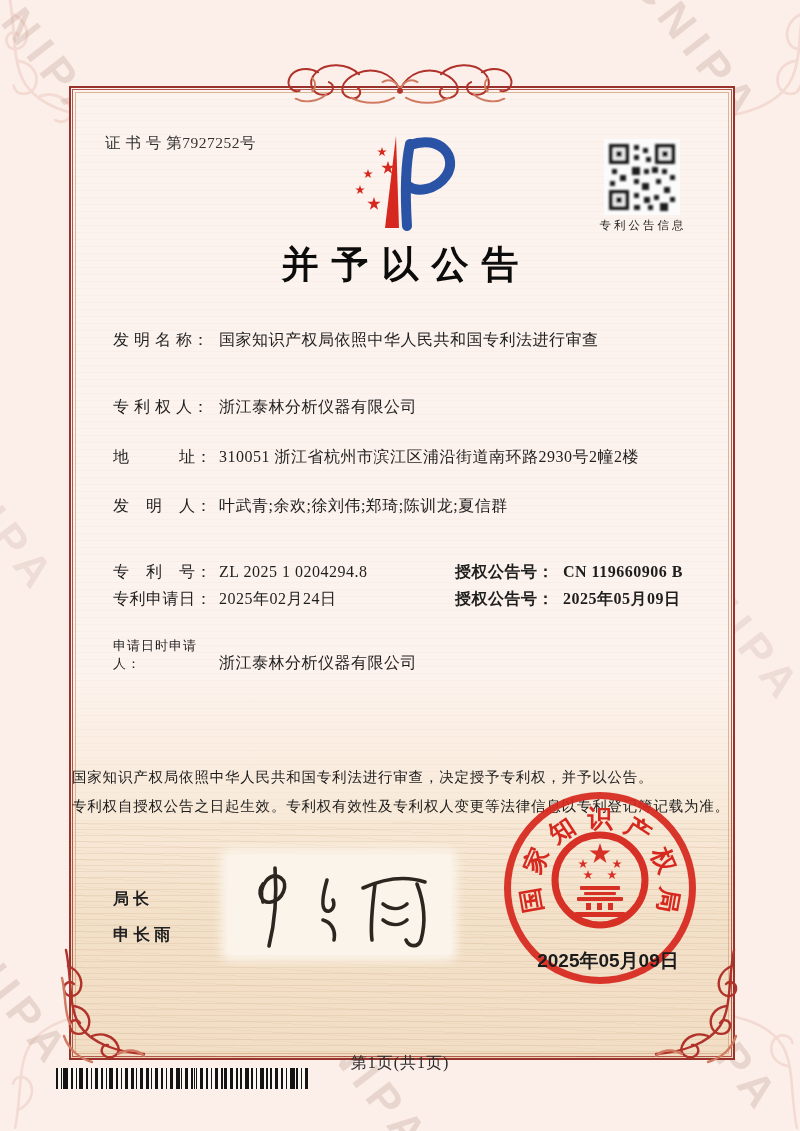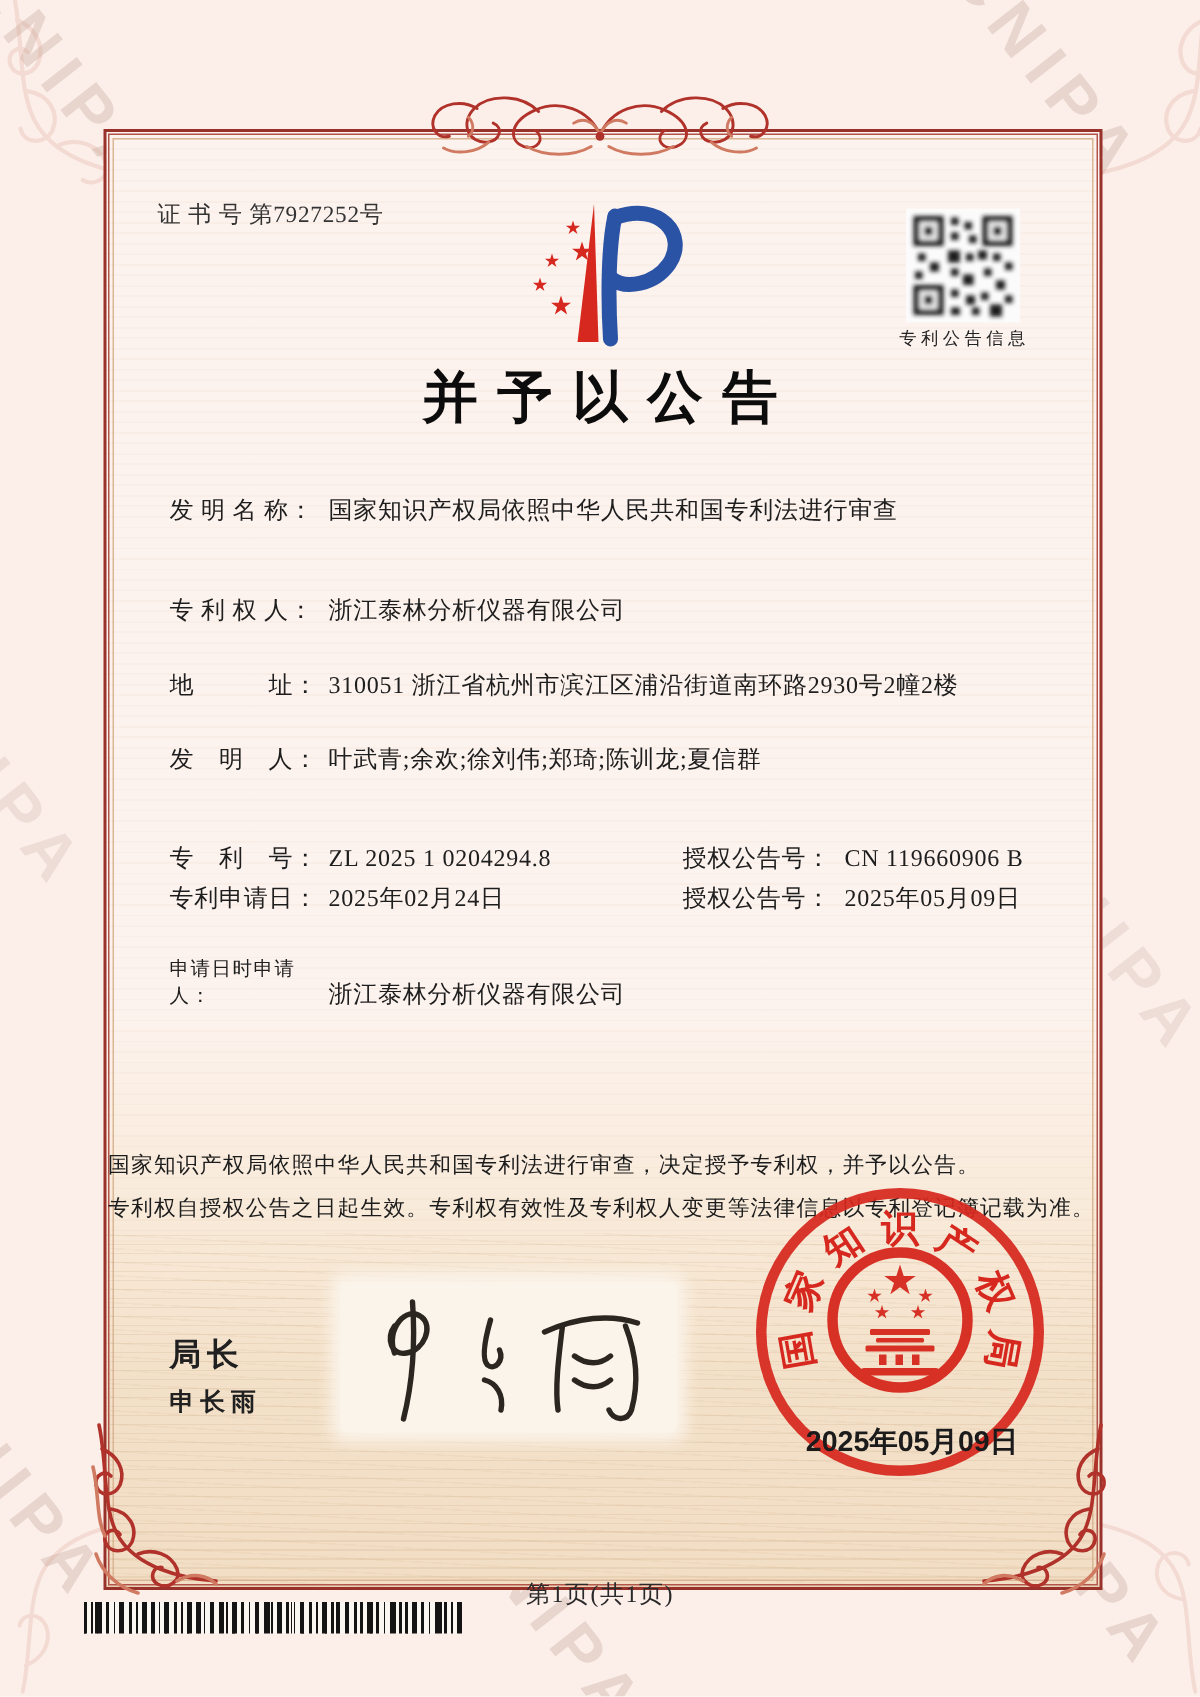--- a/index.html
+++ b/index.html
@@ -34,33 +34,33 @@
   .logo{position:absolute;left:340px;top:130px;width:124px;height:108px;}
   .qr{position:absolute;left:604px;top:139px;width:76px;height:76px;}
   .qr-label{position:absolute;left:588px;top:218px;width:110px;text-align:center;font-size:11.5px;
             letter-spacing:3px;color:#222;}
   .title{position:absolute;left:0;top:240px;width:100%;text-align:center;font-size:37px;font-weight:700;
          letter-spacing:13px;padding-left:13px;box-sizing:border-box;color:#0c0c0c;}
   
   .frow{position:absolute;left:113px;right:78px;font-size:16px;letter-spacing:.5px;color:#1e1e1e;}
   .frow .lbl{display:inline-block;width:106px;vertical-align:baseline;}
   .frow.longlbl .lbl{font-size:13px;letter-spacing:1px;}
-  .pair2{position:absolute;left:342px;top:0;}
+  .pair2{position:absolute;left:342px;top:0;font-weight:bold;}
   .pair2 .lbl2{display:inline-block;width:108px;}
   .r1{top:330px;} .r2{top:397px;} .r3{top:447px;} .r4{top:496px;}
   .r5{top:542px;margin-top:20px;} .r6{top:589px;} .r7{top:637px;} .r8{top:685px;}
   
   .decl{position:absolute;left:72px;top:763px;width:658px;font-size:14.5px;line-height:29px;
         letter-spacing:.8px;text-align:left;white-space:pre-line;color:#1c1c1c;}
   
   .sig-patch{position:absolute;left:227px;top:855px;width:224px;height:100px;background:#fbf4ea;
              border-radius:4px;box-shadow:0 0 10px 6px #fbf4ea;}
   .sig-svg{position:absolute;left:235px;top:858px;width:210px;height:96px;}
   .issuer-title{position:absolute;left:113px;top:889px;font-family:"Liberation Sans",sans-serif;
-                font-weight:600;font-size:21px;letter-spacing:4px;color:#202020;}
+                font-weight:600;font-size:16px;letter-spacing:4px;color:#202020;}
   .issuer-name{position:absolute;left:113px;top:924px;font-family:"Liberation Sans",sans-serif;
                font-weight:600;font-size:16.5px;letter-spacing:4px;color:#202020;}
   
   .seal{position:absolute;left:504px;top:792px;width:192px;height:192px;}
   .seal-ring{position:absolute;inset:0;border:7px solid #d6281e;border-radius:50%;opacity:.93;}
   .seal-arc{position:absolute;left:50%;top:50%;width:0;height:0;}
   .seal-arc span{position:absolute;left:-14px;top:-14px;width:28px;height:28px;text-align:center;
                  font-size:25px;font-weight:700;color:#d6281e;font-family:"Liberation Serif",serif;}
   .emblem{position:absolute;left:46px;top:36px;width:100px;height:106px;opacity:.95;}
   .seal-date{position:absolute;left:518px;top:948px;width:180px;text-align:center;

